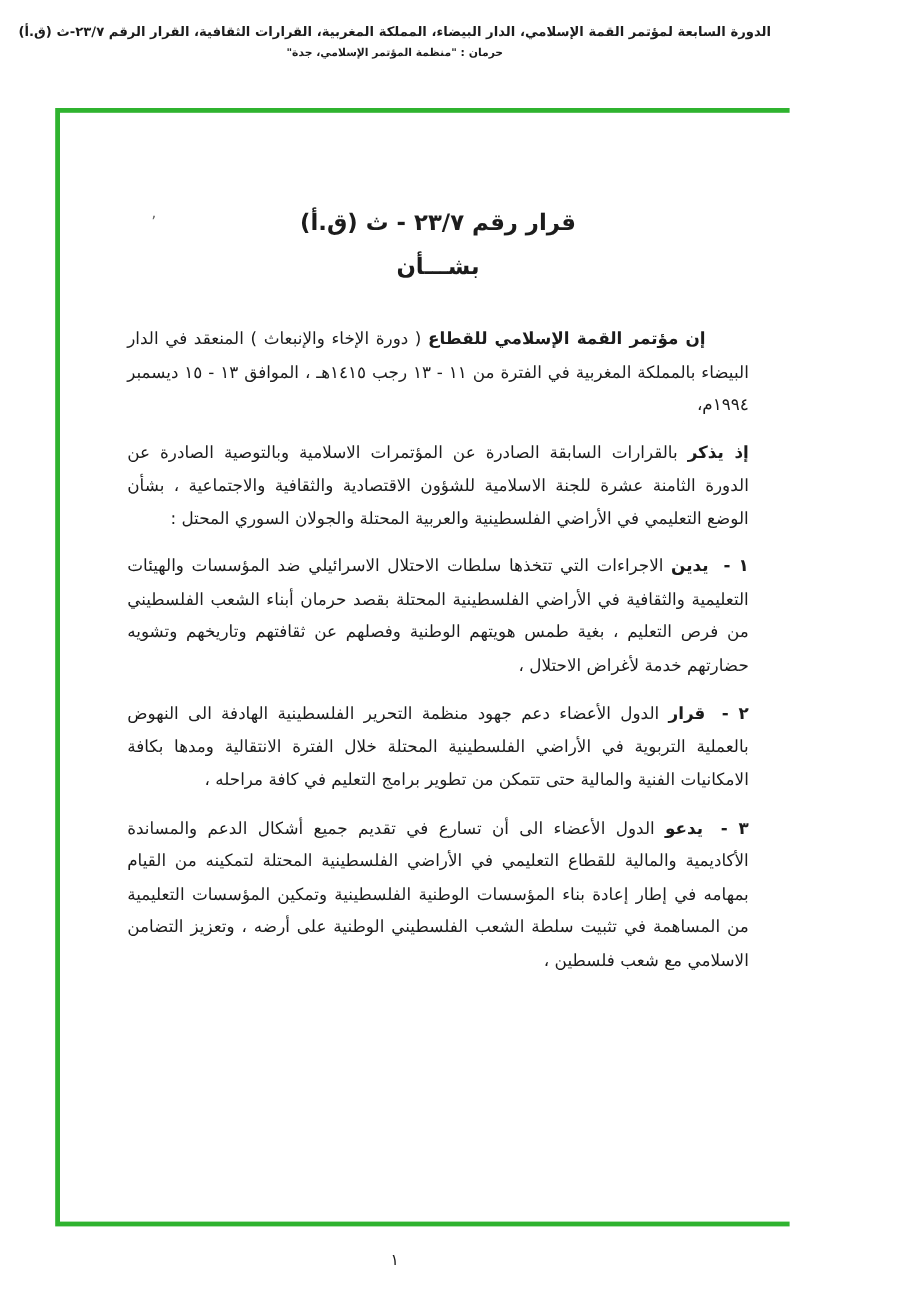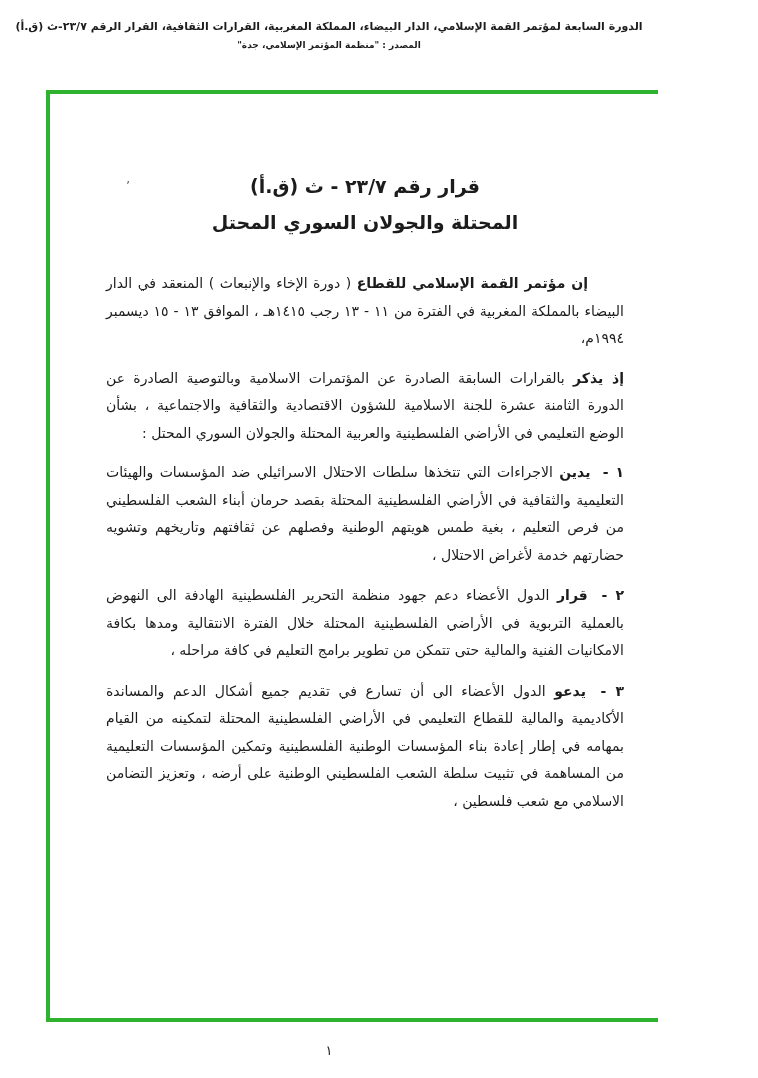--- a/index.html
+++ b/index.html
@@ -70,33 +70,33 @@
   }
 </style>
 </head>
 <body>
 
 <div class="page">
 
   <header class="top-header">
     <div class="header-line1">الدورة السابعة لمؤتمر القمة الإسلامي، الدار البيضاء، المملكة المغربية، القرارات الثقافية، القرار الرقم ٢٣/٧-ث (ق.أ)</div>
     <div class="header-line2">
-      <span>المصدر :</span>
+      <span>حرمان :</span>
       <span>"منظمة المؤتمر الإسلامي، جدة"</span>
     </div>
   </header>
 
   <section class="green-frame" style="border-color: rgb(47, 179, 47);">
     <span class="artifact">٬</span>
 
     <div class="doc-content">
 
       <div class="title-block">
         <div class="title-line">قرار رقم ٢٣/٧ - ث (ق.أ)</div>
-        <div class="title-line">المحتلة والجولان السوري المحتل</div>
+        <div class="title-line">بشـــأن</div>
       </div>
 
       <p class="para indent">
         <span class="lead">إن مؤتمر القمة الإسلامي للقطاع</span>
         <span>( دورة الإخاء والإنبعاث ) المنعقد في الدار البيضاء بالمملكة المغربية في الفترة من ١١ - ١٣ رجب ١٤١٥هـ ، الموافق ١٣ - ١٥ ديسمبر ١٩٩٤م،</span>
       </p>
 
       <p class="para">
         <span class="lead">إذ يذكر</span>
         <span>بالقرارات السابقة الصادرة عن المؤتمرات الاسلامية وبالتوصية الصادرة عن الدورة الثامنة عشرة للجنة الاسلامية للشؤون الاقتصادية والثقافية والاجتماعية ، بشأن الوضع التعليمي في الأراضي الفلسطينية والعربية المحتلة والجولان السوري المحتل :</span>

